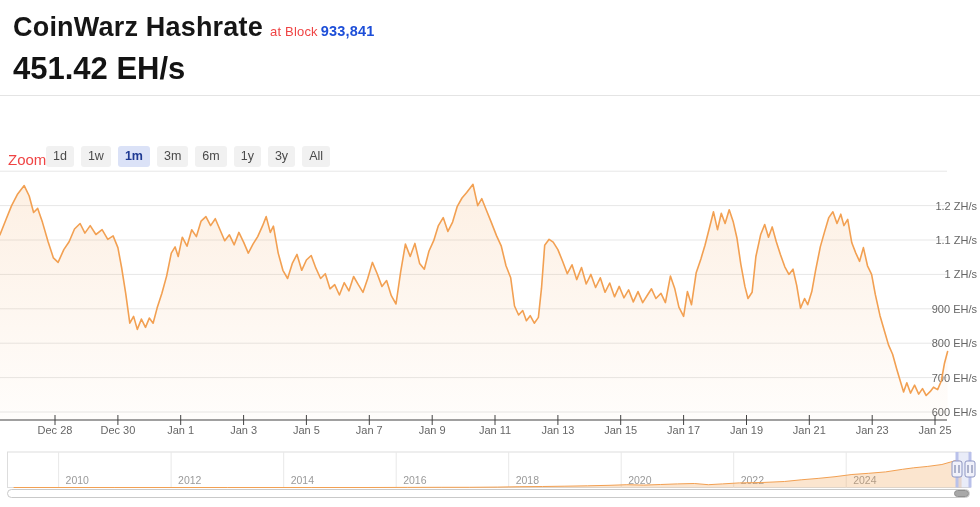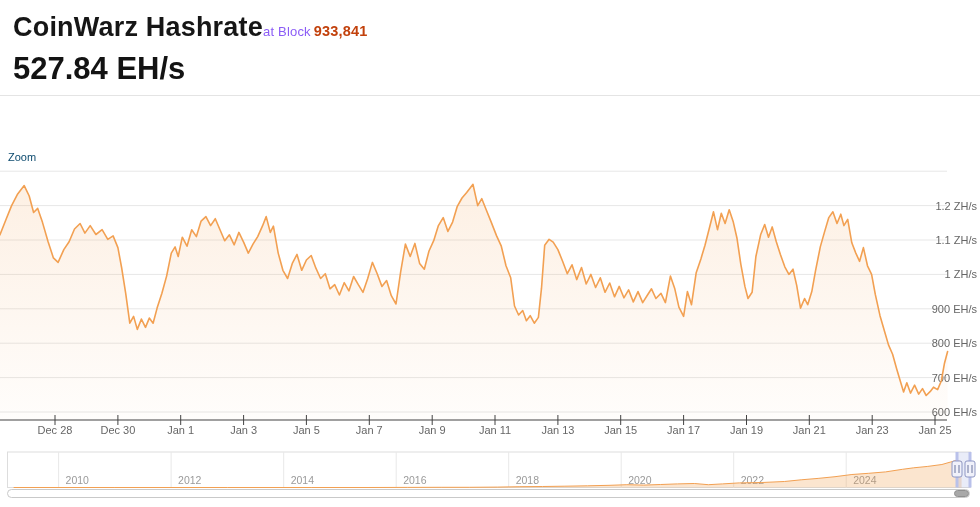--- a/index.html
+++ b/index.html
@@ -1,26 +1,26 @@
 <!DOCTYPE html>
 <html><head>
 <meta charset="utf-8">
 <style>
   html,body{margin:0;padding:0;background:#fff;}
   body{width:980px;height:507px;font-family:"Liberation Sans",sans-serif;overflow:hidden;position:relative;}
   .page{position:relative;width:980px;height:507px;background:#fff;}
 
   .hdr-title{position:absolute;left:13px;top:12px;font-size:27px;font-weight:800;color:#161616;letter-spacing:.2px;white-space:nowrap;}
-  .at-block{font-size:13px;color:#8b5cf6;font-weight:400;}
-  .block-num{font-size:14.5px;color:#c2410c;font-weight:700;margin-left:3px;}
+  .at-block{font-size:13px;color:#ef4444;font-weight:400;margin-left:7px;}
+  .block-num{font-size:14.5px;color:#1d4ed8;font-weight:700;margin-left:3px;}
   .current-value{position:absolute;left:13px;top:51px;font-size:31px;font-weight:800;color:#131313;}
   .divider{position:absolute;left:0;top:95px;width:980px;border-top:1px solid #e4e4e4;}
   .section-title{position:absolute;left:8px;top:106px;font-size:19px;font-weight:700;color:#565656;}
 
-  .zoom-label{position:absolute;left:8px;top:151px;font-size:11px;color:#0c4a6e;}
+  .zoom-label{position:absolute;left:8px;top:151px;font-size:15px;color:#ef4444;}
   .zoom-buttons{position:absolute;left:46px;top:146px;display:flex;gap:7px;}
   .zoom-buttons button{font-family:"Liberation Sans",sans-serif;font-size:12.5px;color:#4a4a4a;background:#f1f1f1;border:none;border-radius:3px;padding:4px 7px;min-width:26px;text-align:center;cursor:pointer;line-height:13px;}
   .zoom-buttons button.active{background:#dbe2f7;color:#1f3a93;font-weight:700;}
   .range{position:absolute;right:22px;top:151px;font-size:12.5px;color:#3c56cc;white-space:nowrap;}
   .range .arrow{margin:0 6px;color:#3c56cc;}
 
   .watermark{position:absolute;left:3px;top:172px;font-size:24px;font-weight:900;color:#dcdcdc;letter-spacing:0.5px;text-transform:uppercase;z-index:1;}
 
   svg.chartsvg{position:absolute;left:0;top:0;width:980px;height:507px;z-index:2;}
 
@@ -28,24 +28,34 @@
   .scrollbar .thumb{position:absolute;right:0px;top:0px;width:15px;height:7px;background:#a8a8a8;border-radius:4px;border:1px solid #8f8f8f;box-sizing:border-box;}
 </style>
 </head>
 <body>
 
 <div class="page">
 
   <div class="hdr-title">
     <span>CoinWarz Hashrate</span><span class="at-block">at Block</span><span class="block-num">933,841</span>
   </div>
-  <div class="current-value">527.84 EH/s</div>
+  <div class="current-value">451.42 EH/s</div>
   <div class="divider"></div>
 
   <div class="zoom-label">Zoom</div>
+  <div class="zoom-buttons" id="zoom-buttons">
+      <button>1d</button>
+      <button>1w</button>
+      <button class="active">1m</button>
+      <button>3m</button>
+      <button>6m</button>
+      <button>1y</button>
+      <button>3y</button>
+      <button>All</button>
+    </div>
 
 
 
   <svg class="chartsvg" id="chart-svg" viewBox="0 0 980 507" xmlns="http://www.w3.org/2000/svg">
     <defs>
       <linearGradient id="fillgrad" x1="0" y1="0" x2="0" y2="1">
         <stop offset="0" stop-color="#f2a052" stop-opacity="0.16"></stop>
         <stop offset="1" stop-color="#f2a052" stop-opacity="0.02"></stop>
       </linearGradient>
     </defs>

